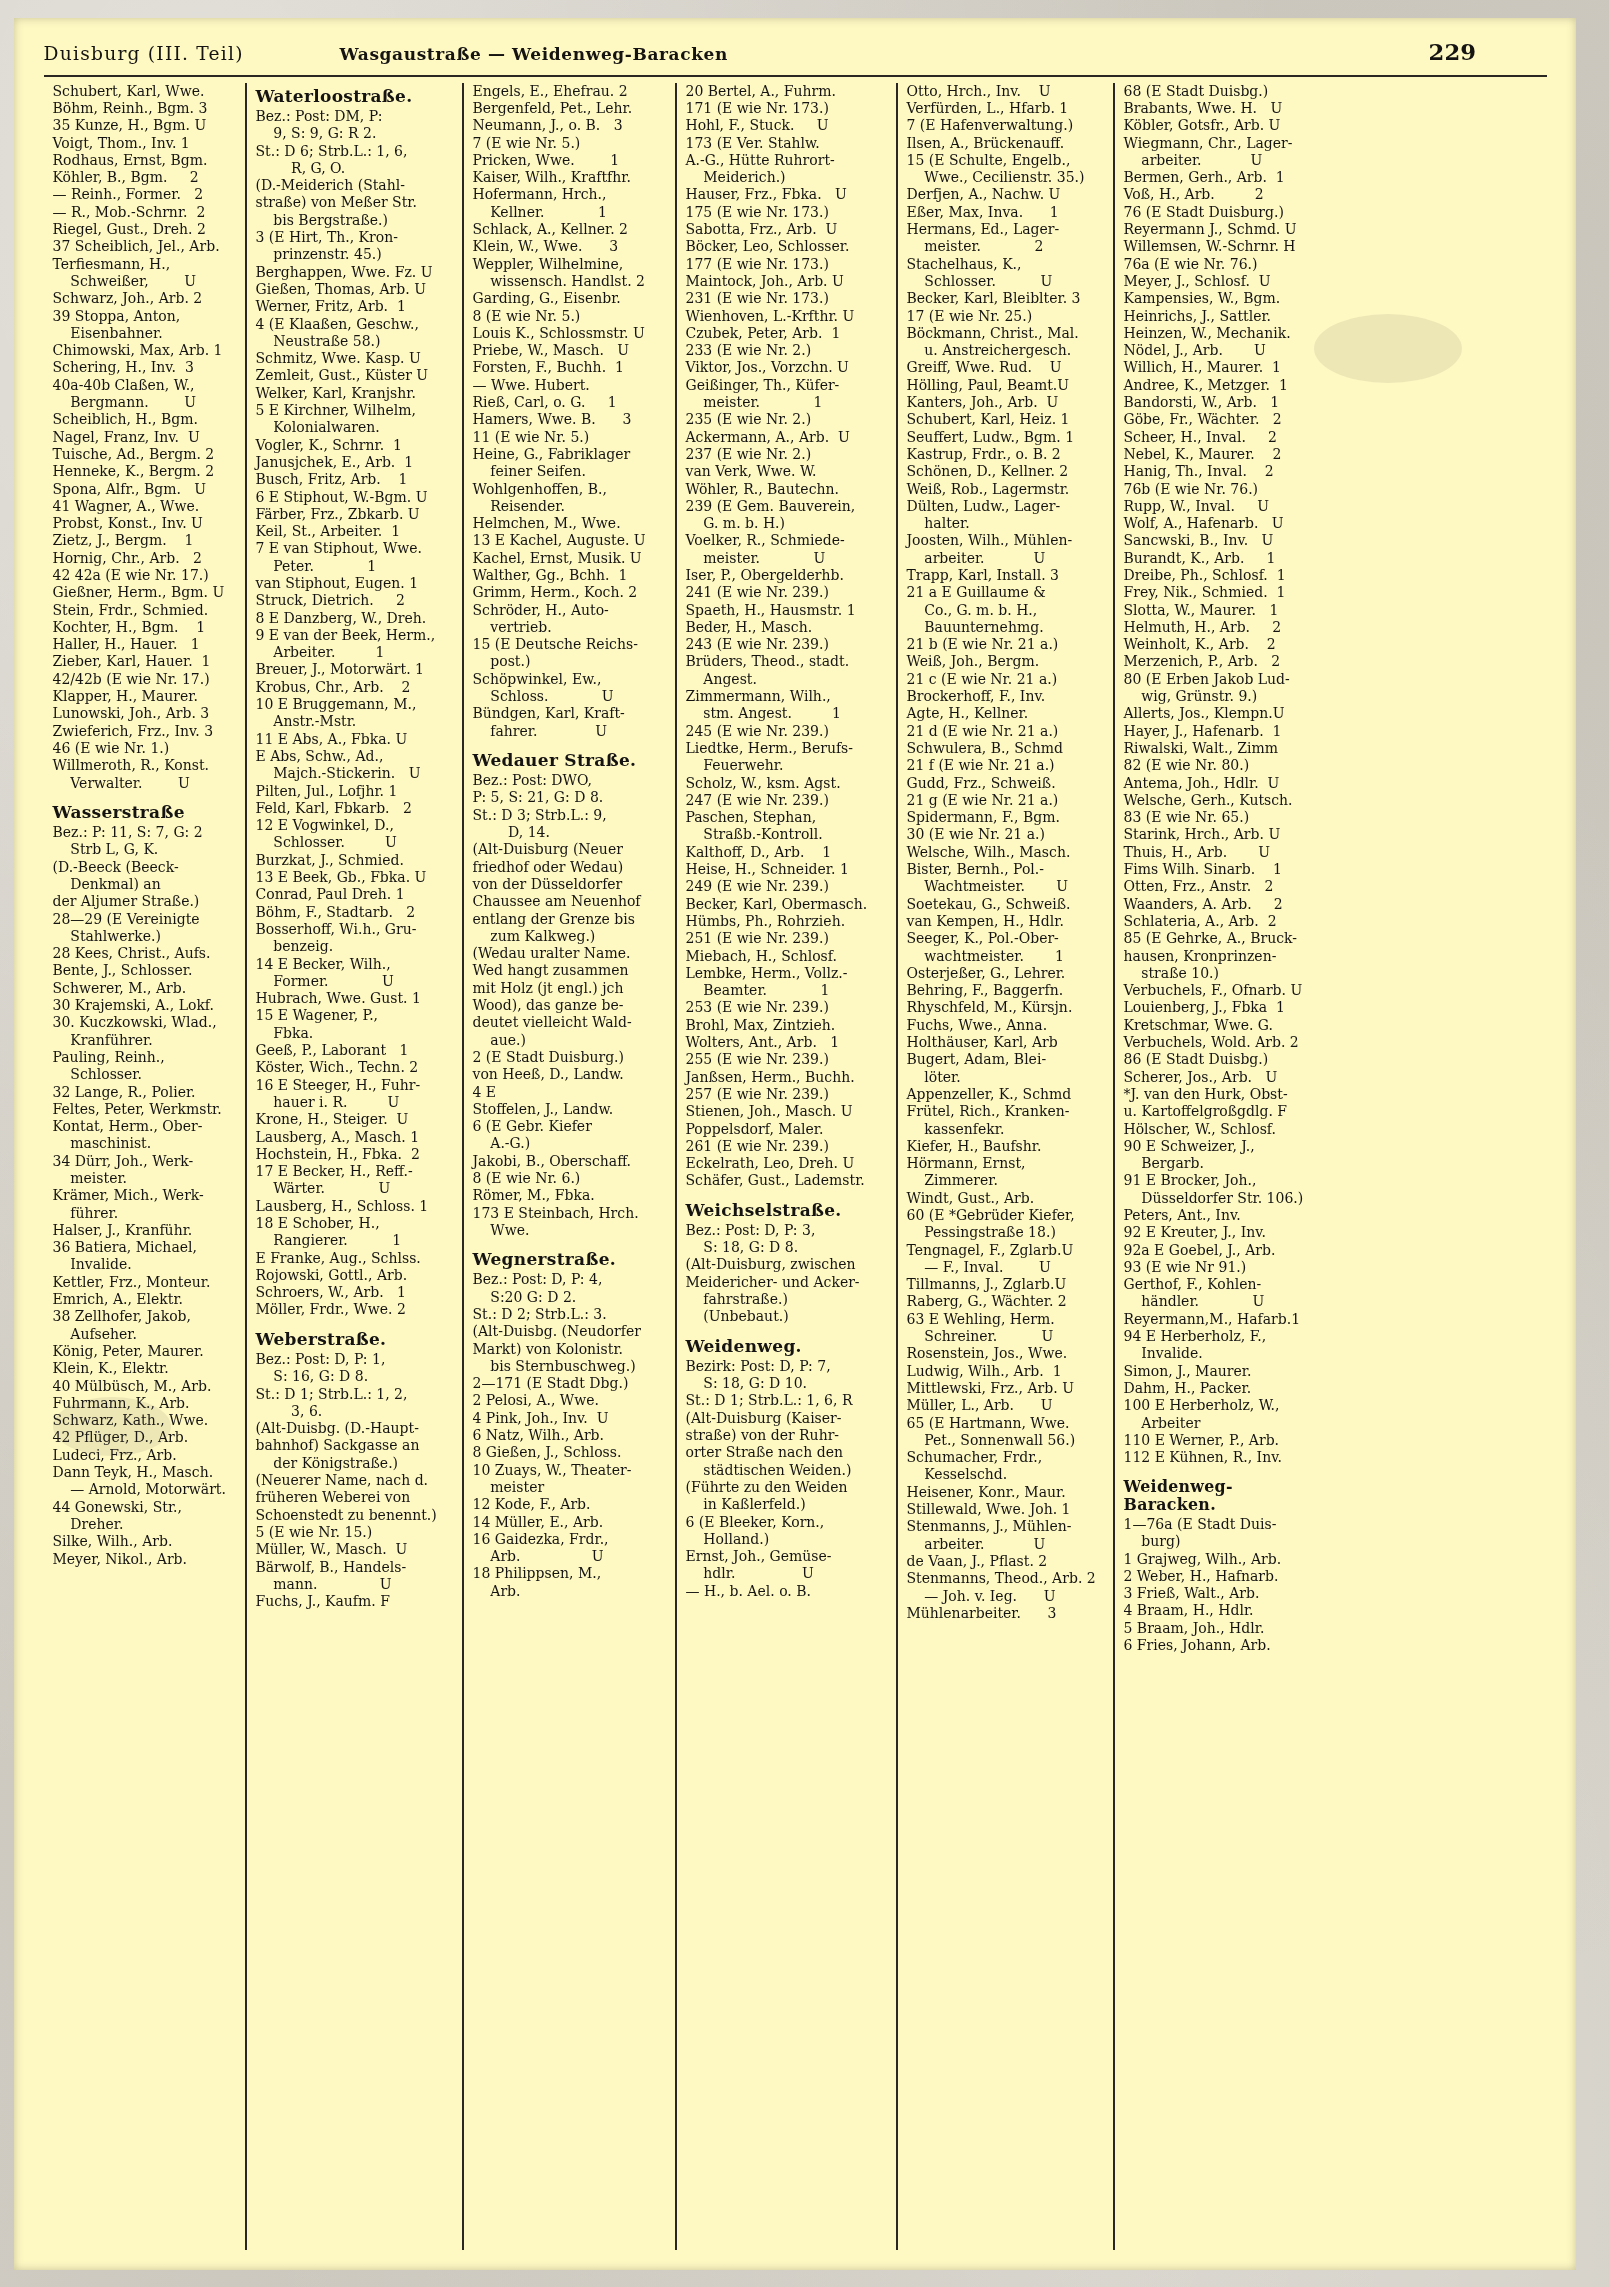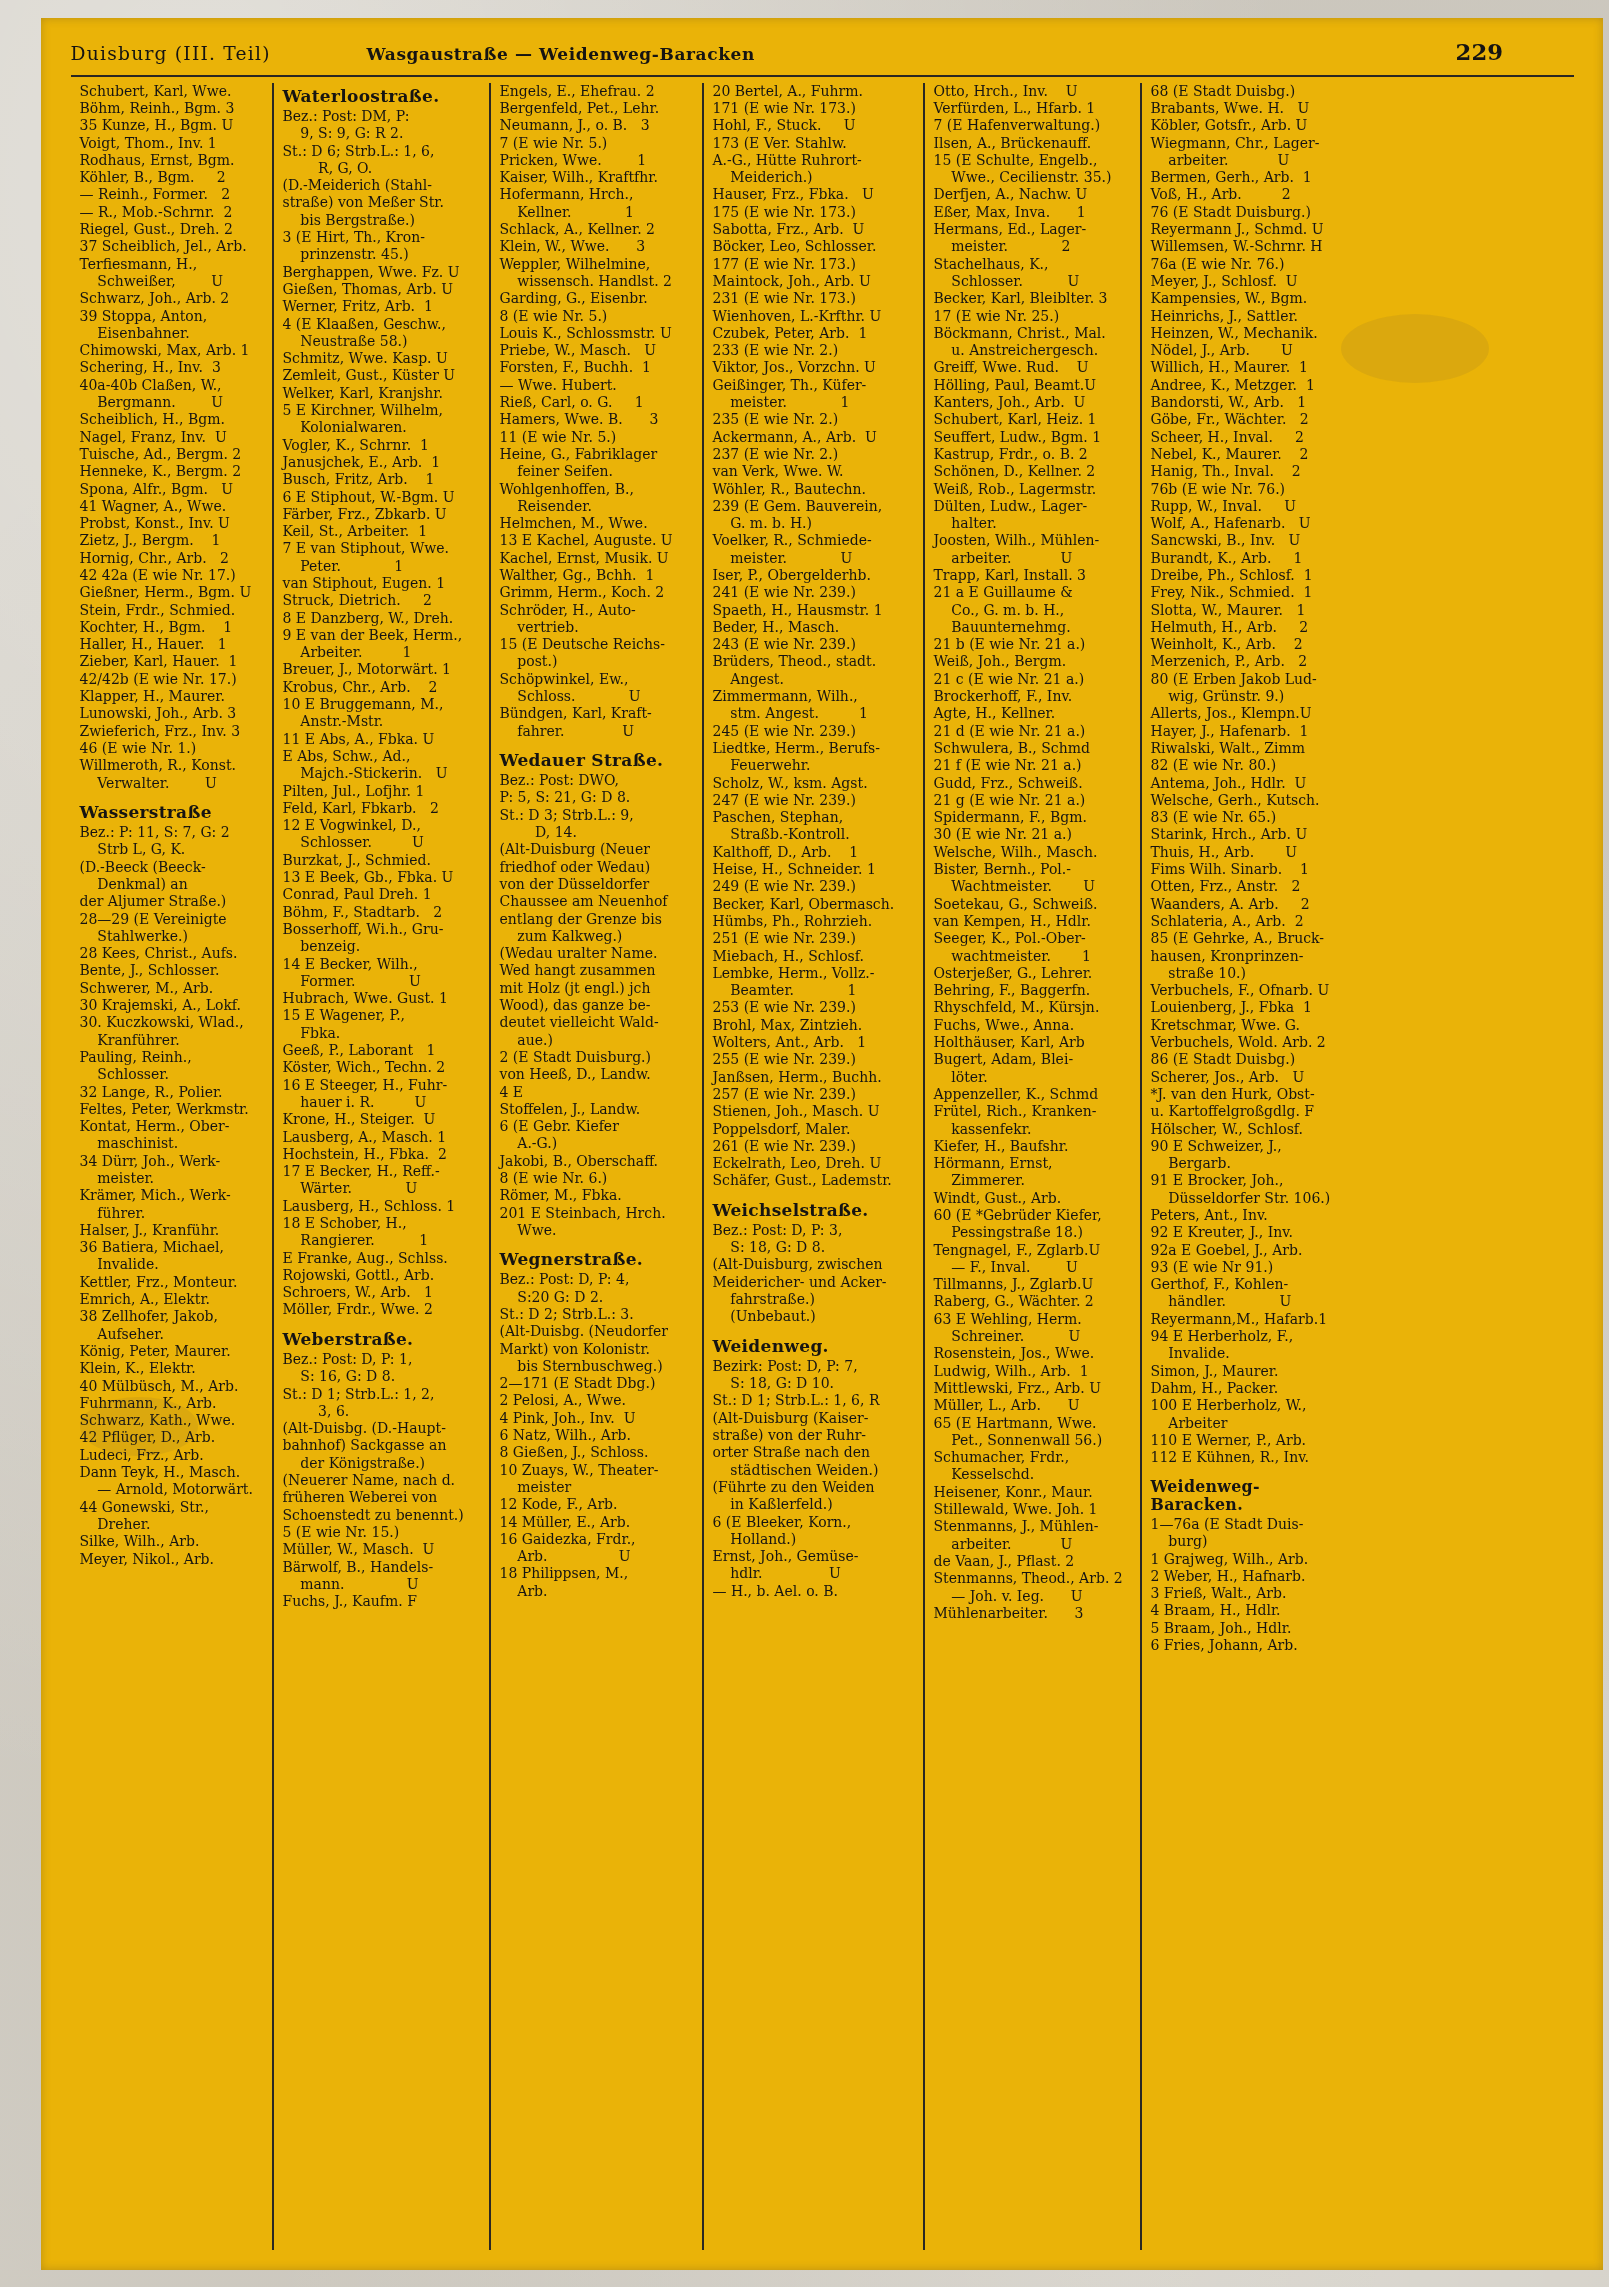--- a/index.html
+++ b/index.html
@@ -22,25 +22,25 @@
     inset: 0;
     background:
       radial-gradient(ellipse at 12% 8%, rgba(255,255,255,0.35), rgba(255,255,255,0) 55%),
       radial-gradient(ellipse at 85% 20%, rgba(120,110,95,0.12), rgba(0,0,0,0) 60%),
       radial-gradient(ellipse at 30% 80%, rgba(120,110,95,0.10), rgba(0,0,0,0) 60%),
       radial-gradient(ellipse at 70% 95%, rgba(255,255,255,0.22), rgba(0,0,0,0) 55%);
     pointer-events: none;
   }
   .sheet {
     position: absolute;
-    left: 41px;
+    left: 14px;
     top: 17.7px;
     width: 1562px;
     height: 2252px;
-    background: #eab308;
+    background: #fef9c3;
     box-shadow: 0 0 9.9px rgba(60,55,48,0.28) inset;
   }
 
   
   .runhead {
     position: absolute;
     left: 29.6px;
     top: 21.7px;
     width: 1503px;
     height: 33px;
@@ -388,21 +388,21 @@
           <div class="entry">&nbsp;&nbsp;&nbsp;&nbsp;aue.)</div>
           <div class="entry ind">2 (E Stadt Duisburg.)</div>
           <div class="entry ind">von Heeß, D., Landw.</div>
           <div class="entry ind">4 E</div>
           <div class="entry ind">Stoffelen, J., Landw.</div>
           <div class="entry ind">6 (E Gebr. Kiefer</div>
           <div class="entry">&nbsp;&nbsp;&nbsp;&nbsp;A.-G.)</div>
           <div class="entry ind">Jakobi, B., Oberschaff.</div>
           <div class="entry ind">8 (E wie Nr. 6.)</div>
           <div class="entry ind">Römer, M., Fbka.</div>
-          <div class="entry ind">201 E Steinbach, Hrch.</div>
+          <div class="entry ind">173 E Steinbach, Hrch.</div>
           <div class="entry">&nbsp;&nbsp;&nbsp;&nbsp;Wwe.</div>
           <div class="sp"></div>
           <div class="head">Wegnerstraße.</div>
           <div class="entry ind">Bez.: Post: D, P: 4,</div>
           <div class="entry">&nbsp;&nbsp;&nbsp;&nbsp;S:20 G: D 2.</div>
           <div class="entry ind">St.: D 2; Strb.L.: 3.</div>
           <div class="entry ind">(Alt-Duisbg. (Neudorfer</div>
           <div class="entry ind">Markt) von Kolonistr.</div>
           <div class="entry">&nbsp;&nbsp;&nbsp;&nbsp;bis Sternbuschweg.)</div>
           <div class="entry ind">2—171 (E Stadt Dbg.)</div>

